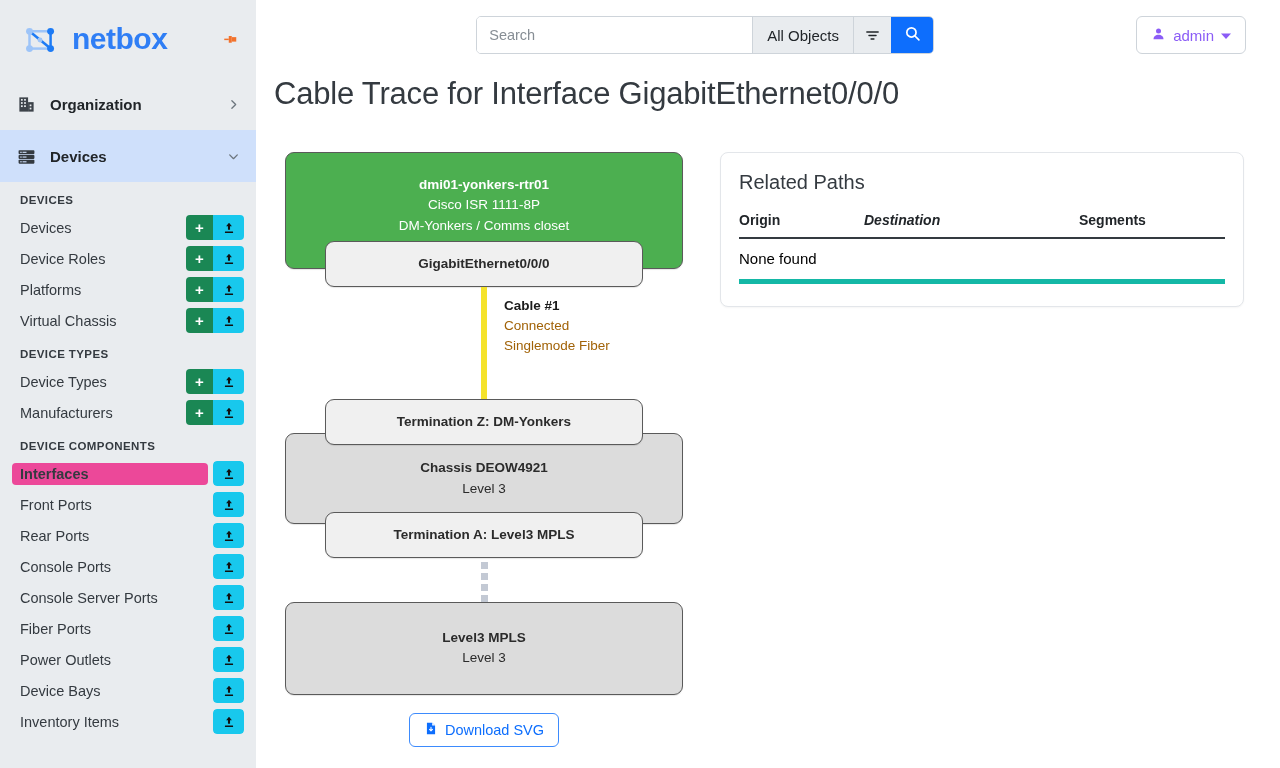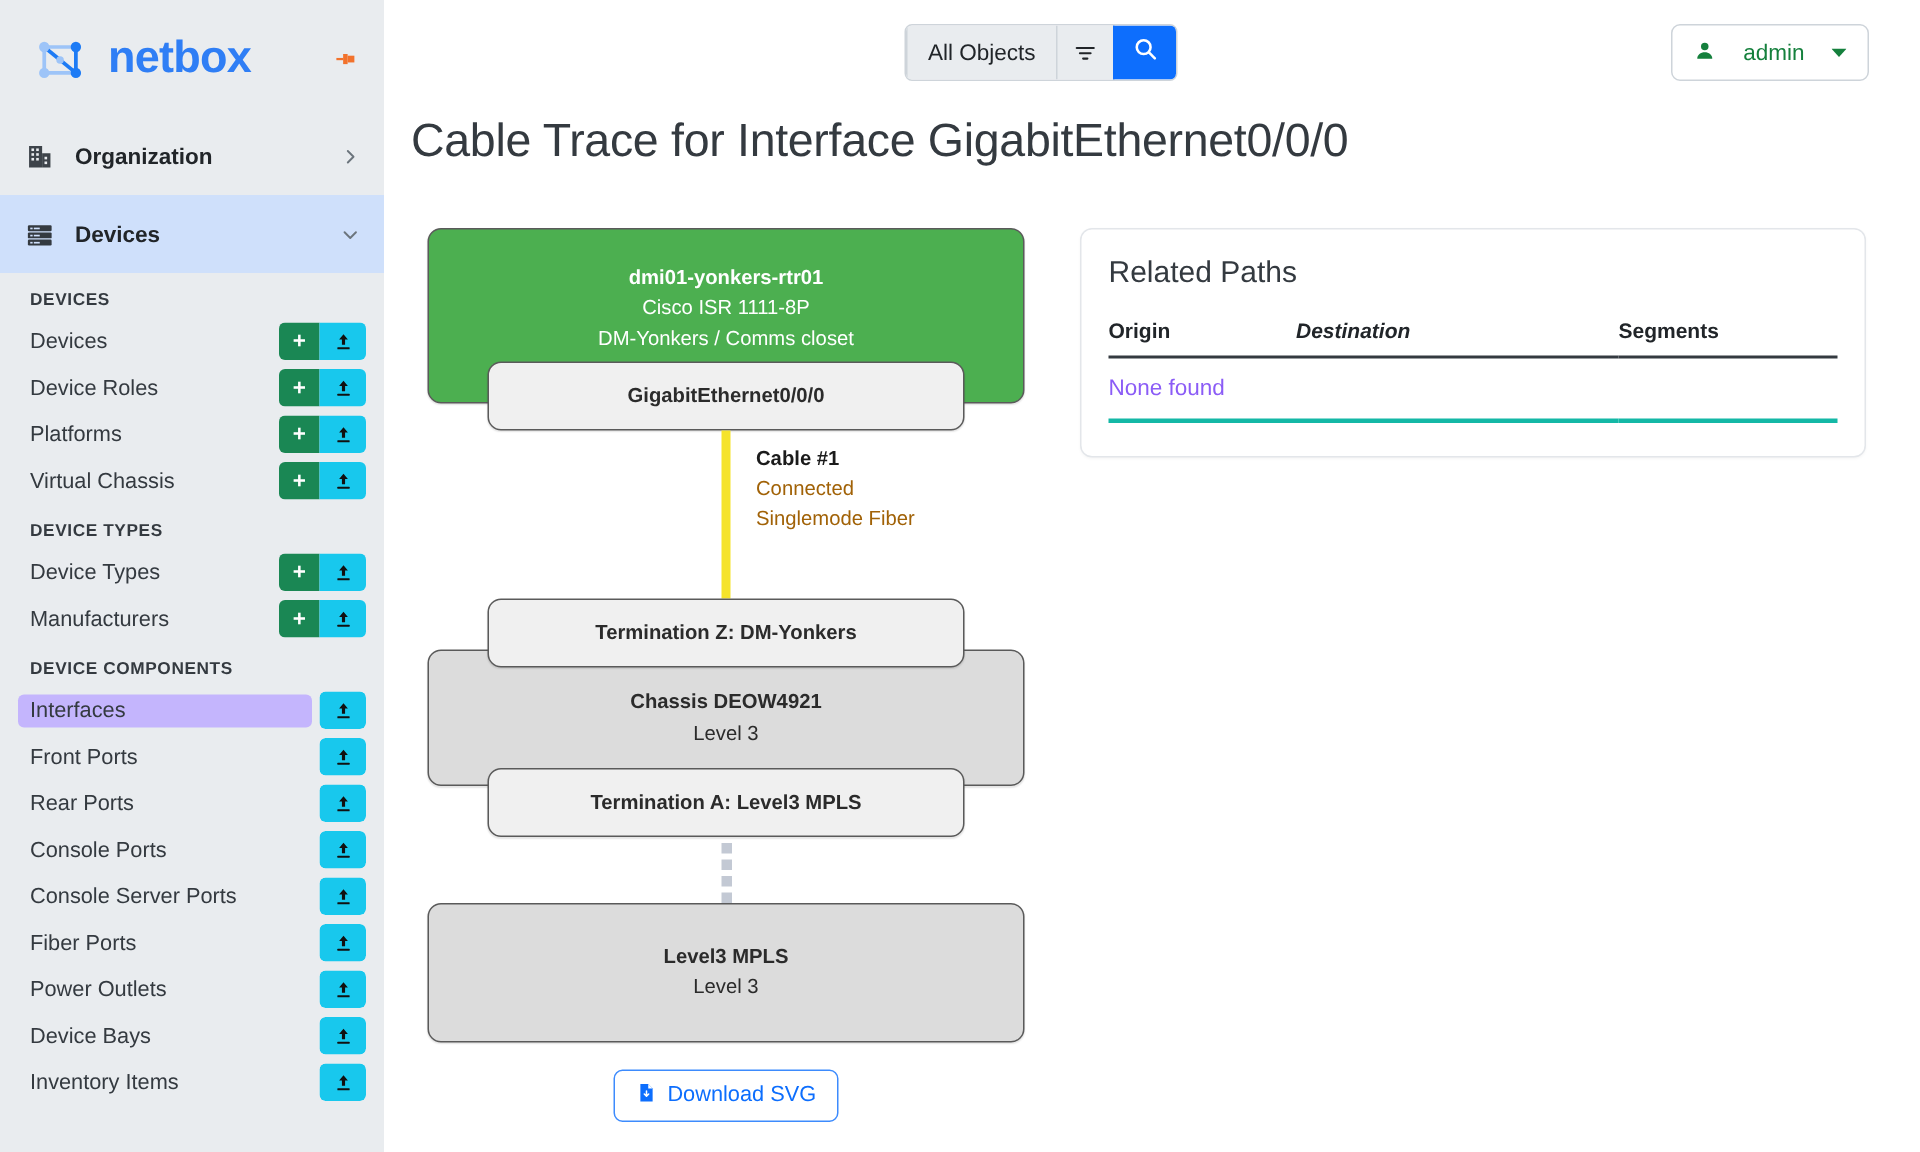--- a/index.html
+++ b/index.html
@@ -52,23 +52,24 @@
   .nav-item {
     display: flex; align-items: center;
     height: 31px; margin: 0 6px 0 0;
     padding-left: 20px;
     font-size: 14.5px; color: #343a40;
     position: relative;
     cursor: pointer;
   }
   .nav-item .ilabel { flex: 1; padding: 3px 0; }
   .nav-item.selected .ilabel {
-    background: #c4b5fd; border-radius: 4px;
+    background: #ec4899; border-radius: 4px;
     margin-left: -8px; padding-left: 8px;
     margin-right: 42px;
+    font-weight: bold;
   }
   .btn-pair {
     position: absolute; right: 6px; top: 3px;
     display: flex; height: 25px;
     border-radius: 4px; overflow: hidden;
   }
   .btn-add {
     background: #1a8754; color: #fff;
     width: 27px; display: flex; align-items: center; justify-content: center;
     font-size: 15px; line-height: 1; font-weight: 600;
@@ -112,24 +113,24 @@
     display: flex; align-items: center; justify-content: center;
     width: 38px; background: #e9ecef;
     border-left: 1px solid #ced4da; cursor: pointer; color: #212529;
   }
   .search-go {
     display: flex; align-items: center; justify-content: center;
     width: 42px; background: #0d6efd; color: #fff;
     border-left: 1px solid #0d6efd; cursor: pointer;
   }
   .user-btn {
-    display: flex; align-items: center; gap: 18px;
+    display: flex; align-items: center; gap: 7px;
     height: 38px; padding: 0 14px;
     border: 1px solid #ced4da; border-radius: 6px;
-    font-size: 15px; color: #15803d; cursor: pointer;
+    font-size: 15px; color: #8b5cf6; cursor: pointer;
     background: #fff;
     justify-content: center;
   }
 
   .page-title {
     font-size: 31px; font-weight: 400; color: #343a40;
     padding: 6px 0 0 18px;
     letter-spacing: -0.2px;
   }
 
@@ -209,22 +210,22 @@
     background: #fff; padding: 18px 18px 22px 18px;
     box-shadow: 0 1px 2px rgba(0,0,0,.04);
   }
   .card-title { font-size: 20px; font-weight: 400; color: #343a40; margin-bottom: 18px; }
   table.paths { width: 100%; border-collapse: collapse; }
   table.paths th {
     text-align: left; font-size: 14px; font-weight: 700; color: #212529;
     padding: 0 0 9px 0; border-bottom: 2px solid #343a40;
   }
   table.paths td {
-    font-size: 15px; color: #8b5cf6;
-    padding: 11px 0 12px 0; border-bottom: 3px solid #14b8a6; margin-left: 32px;
+    font-size: 15px; color: #000000;
+    padding: 11px 0 12px 0; border-bottom: 5px solid #14b8a6; margin-left: 32px;
   }
   .col-origin { width: 125px; }
   .col-dest { width: 215px; font-style: italic; }
 </style>
 </head>
 <body>
 
 <div id="app">
 
   <aside class="sidebar">
@@ -482,20 +483,21 @@
           </span>
         </div>
       </div>
   </aside>
 
   <main class="main">
 
     <div class="topbar">
       <div class="search-wrap">
         <div class="search-box">
+          <input class="search-input" type="text" placeholder="Search" style="">
           <div class="search-scope">All Objects</div>
           <div class="search-filter">
             <svg width="17" height="17" viewBox="0 0 24 24" fill="none" stroke="currentColor" stroke-width="2" stroke-linecap="round">
                 <line x1="4" y1="7" x2="20" y2="7"></line>
                 <line x1="7" y1="12" x2="17" y2="12"></line>
                 <line x1="10" y1="17" x2="14" y2="17"></line>
               </svg>
           </div>
           <div class="search-go">
             <span>

